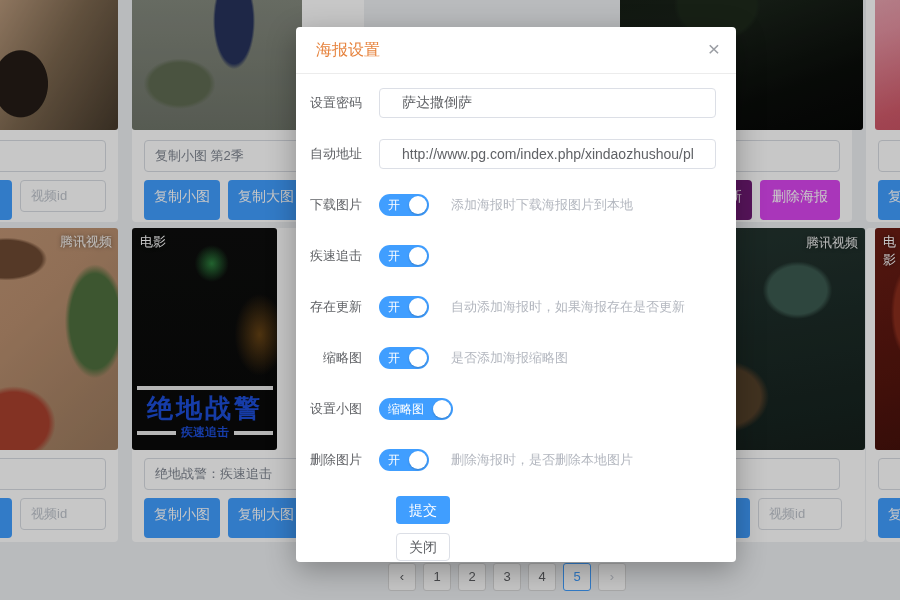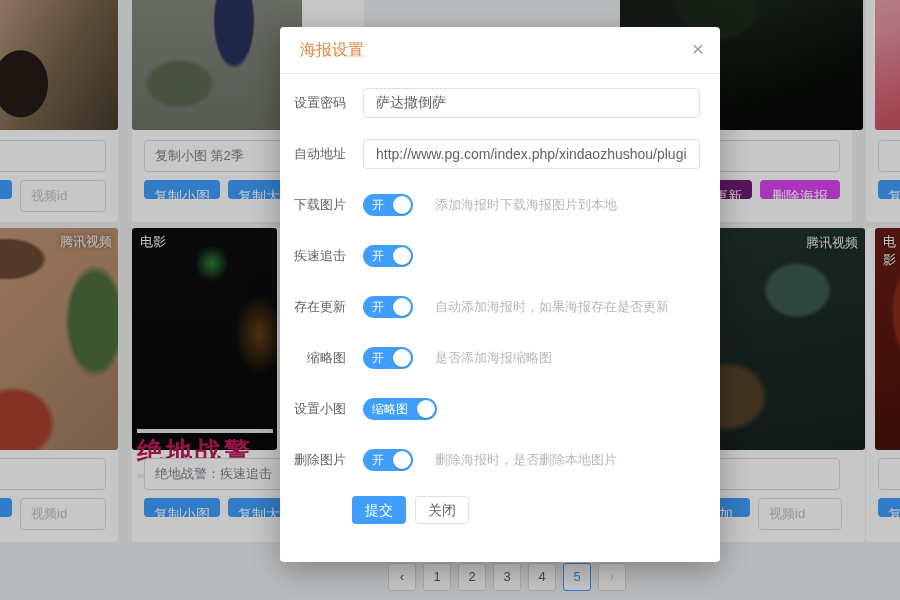--- a/index.html
+++ b/index.html
@@ -4,21 +4,21 @@
 <style>
   html,body{margin:0;padding:0;}
   .screen{position:relative;width:900px;height:600px;overflow:hidden;background:#eef0f3;
           font-family:"Liberation Sans","DejaVu Sans",sans-serif;}
   
   .cardbg{position:absolute;background:#fff;border-radius:4px;}
   .poster{position:absolute;border-radius:3px;overflow:hidden;}
   .tbox{position:absolute;height:32px;box-sizing:border-box;border:1px solid #d8dce2;border-radius:4px;
         background:#fff;font-size:13px;color:#7f8590;line-height:30px;padding:0 10px;
         white-space:nowrap;overflow:hidden;}
-  .bbtn{position:absolute;height:19px;border-radius:4px;color:#fff;font-size:14px;
+  .bbtn{position:absolute;height:40px;border-radius:4px;color:#fff;font-size:14px;
         line-height:32px;text-align:center;box-sizing:border-box;cursor:pointer;}
   .bbtn.blue{background:#409eff;}
   .bbtn.green{background:#701a75;}
   .bbtn.orange{background:#d946ef;}
   .vid{position:absolute;height:32px;box-sizing:border-box;border:1px solid #d8dce2;border-radius:4px;
        background:#fff;color:#bfc4cc;font-size:13px;line-height:30px;padding:0 10px;overflow:hidden;}
   .wm{position:absolute;color:rgba(255,255,255,.92);font-size:13px;text-align:right;
       text-shadow:0 0 4px rgba(0,0,0,.55);}
   .plabel{position:absolute;color:#fff;font-size:13px;text-shadow:0 0 4px rgba(0,0,0,.6);}
   
@@ -48,52 +48,52 @@
     radial-gradient(ellipse 38px 62px at 88% 48%, rgba(190,120,30,.5), rgba(0,0,0,0) 66%),
     linear-gradient(180deg,#0d0e0d,#090909);}
   .p-r2c4{background:
     radial-gradient(ellipse 58px 48px at 70% 28%, #3c5a50 50%, rgba(0,0,0,0) 60%),
     radial-gradient(ellipse 70px 58px at 38% 76%, #54402a 50%, rgba(0,0,0,0) 62%),
     linear-gradient(170deg,#243530,#1b2a26 50%,#15201c);}
   .p-r2c5{background:
     radial-gradient(ellipse 36px 80px at 30% 38%, #8a2d1d 50%, rgba(0,0,0,0) 60%),
     linear-gradient(160deg,#6b1d14,#54150e 60%,#3f0f0a);}
   
-  .ptitle{position:absolute;text-align:left;color:#be185d;margin-top:43px;}
+  .ptitle{position:absolute;text-align:center;color:#1d4ed8;}
   .pt-line{height:4px;background:#e9e9e9;margin-bottom:3px;}
   .pt-main{font-size:26px;font-weight:bold;letter-spacing:3px;line-height:30px;white-space:nowrap;}
   .pt-sub{display:flex;align-items:center;gap:5px;font-size:12px;font-weight:bold;margin-top:1px;white-space:nowrap;}
   .pt-sub::before,.pt-sub::after{content:"";flex:1;height:4px;background:#e9e9e9;}
   
   .pgn{position:absolute;left:388px;top:563px;display:flex;gap:7px;}
   .pg-btn{width:28px;height:28px;box-sizing:border-box;background:#fff;border:1px solid #d9d9d9;
           border-radius:3px;color:#606266;font-size:13px;line-height:26px;text-align:center;cursor:pointer;}
   .pg-btn.active{border-color:#409eff;color:#409eff;}
   .pg-btn.disabled{color:#c7cbd3;}
   
   .overlay{position:absolute;left:0;top:0;width:900px;height:600px;background:rgba(0,0,0,.22);z-index:5;}
-  .modal{position:absolute;left:280px;top:27px;width:440px;height:535px;background:#fff;border-radius:4px;
+  .modal{position:absolute;left:296px;top:27px;width:440px;height:535px;background:#fff;border-radius:4px;
          box-shadow:0 8px 30px rgba(0,0,0,.3);z-index:10;box-sizing:border-box;}
   .mhead{height:46px;border-bottom:1px solid #ececec;padding:0 20px;position:relative;}
   .mtitle{line-height:46px;font-size:16px;color:#e6823c;}
   .mclose{position:absolute;right:16px;top:11px;font-size:21px;color:#9a9da3;line-height:22px;cursor:pointer;}
   .mbody{padding:14px 20px 0 0;}
   .mrow{display:flex;align-items:center;height:30px;margin-bottom:21px;padding-left:0;}
   .mlabel{width:66px;flex:none;text-align:right;font-size:13px;color:#606266;white-space:nowrap;}
   .minput{margin-left:17px;width:345px;height:30px;box-sizing:border-box;border:1px solid #dcdfe6;
-          border-radius:4px;padding:0 12px;font-size:14px;color:#606266;outline:none;
+          border-radius:4px;padding:0 22px;font-size:14px;color:#606266;outline:none;
           font-family:"Liberation Sans","DejaVu Sans",sans-serif;white-space:nowrap;overflow:hidden;}
   .switch{position:relative;margin-left:17px;flex:none;width:50px;height:22px;border-radius:11px;
           background:#409eff;cursor:pointer;}
   .switch.wide{width:74px;}
   .st{display:block;color:#fff;font-size:12px;line-height:22px;margin-left:9px;white-space:nowrap;}
   .knob{position:absolute;top:2px;right:2px;width:18px;height:18px;border-radius:50%;background:#fff;
         box-shadow:0 1px 2px rgba(0,0,0,.2);}
   .mdesc{margin-left:22px;font-size:13px;color:#b3b7bf;white-space:nowrap;overflow:hidden;}
-  .mfoot{margin-top:6px;padding-left:72px;display:flex;gap:9px;}
+  .mfoot{margin-top:6px;padding-left:100px;display:flex;gap:9px;flex-direction:column;}
   .btn-submit{width:54px;height:28px;background:#409eff;color:#fff;border-radius:4px;font-size:14px;
               line-height:28px;text-align:center;cursor:pointer;}
   .btn-close{width:54px;height:28px;box-sizing:border-box;background:#fff;border:1px solid #dcdfe6;
              color:#606266;border-radius:4px;font-size:14px;line-height:26px;text-align:center;cursor:pointer;}
 </style>
 </head>
 <body>
 
 <div class="screen">
 

